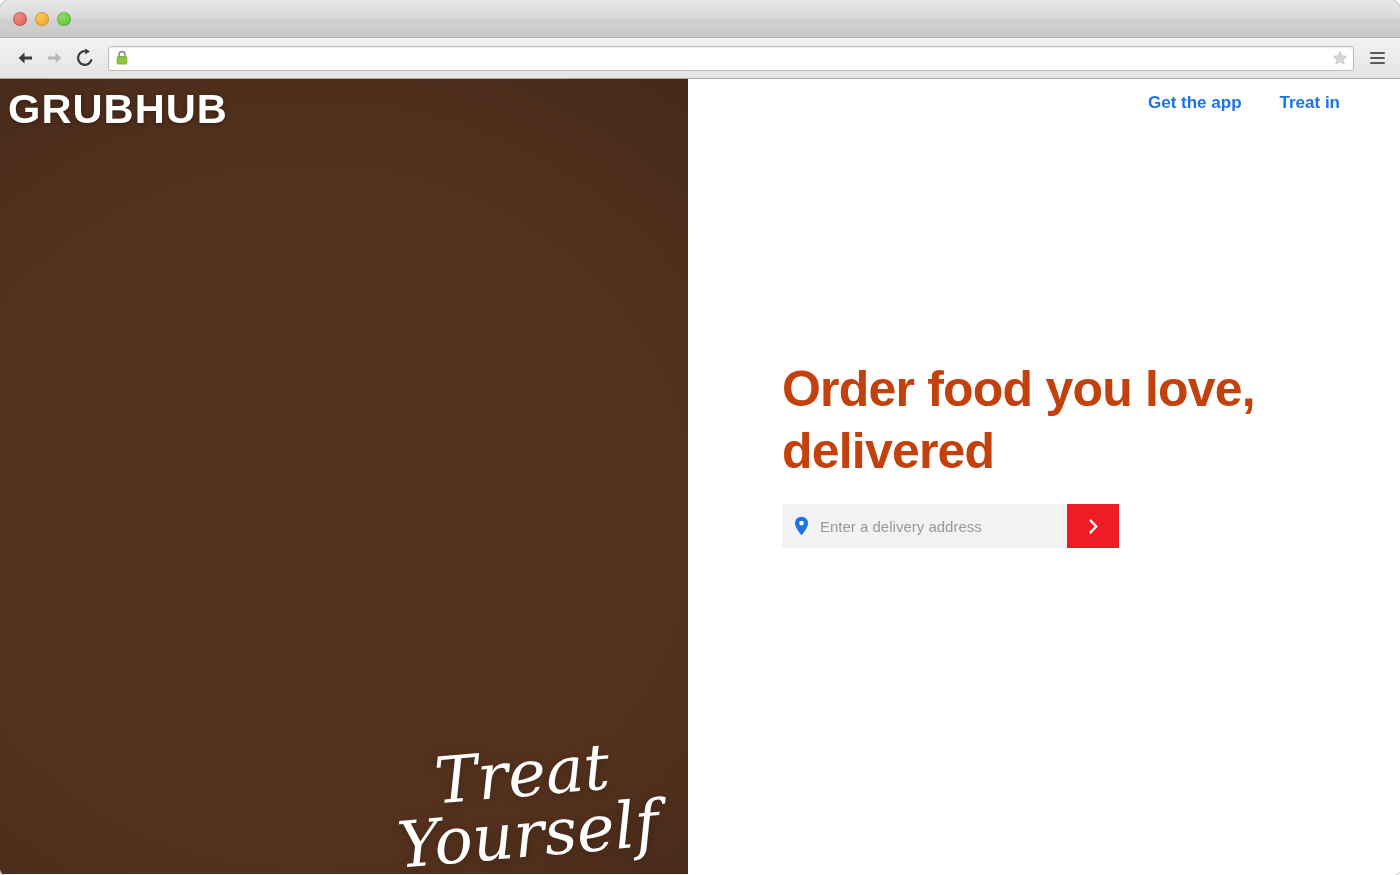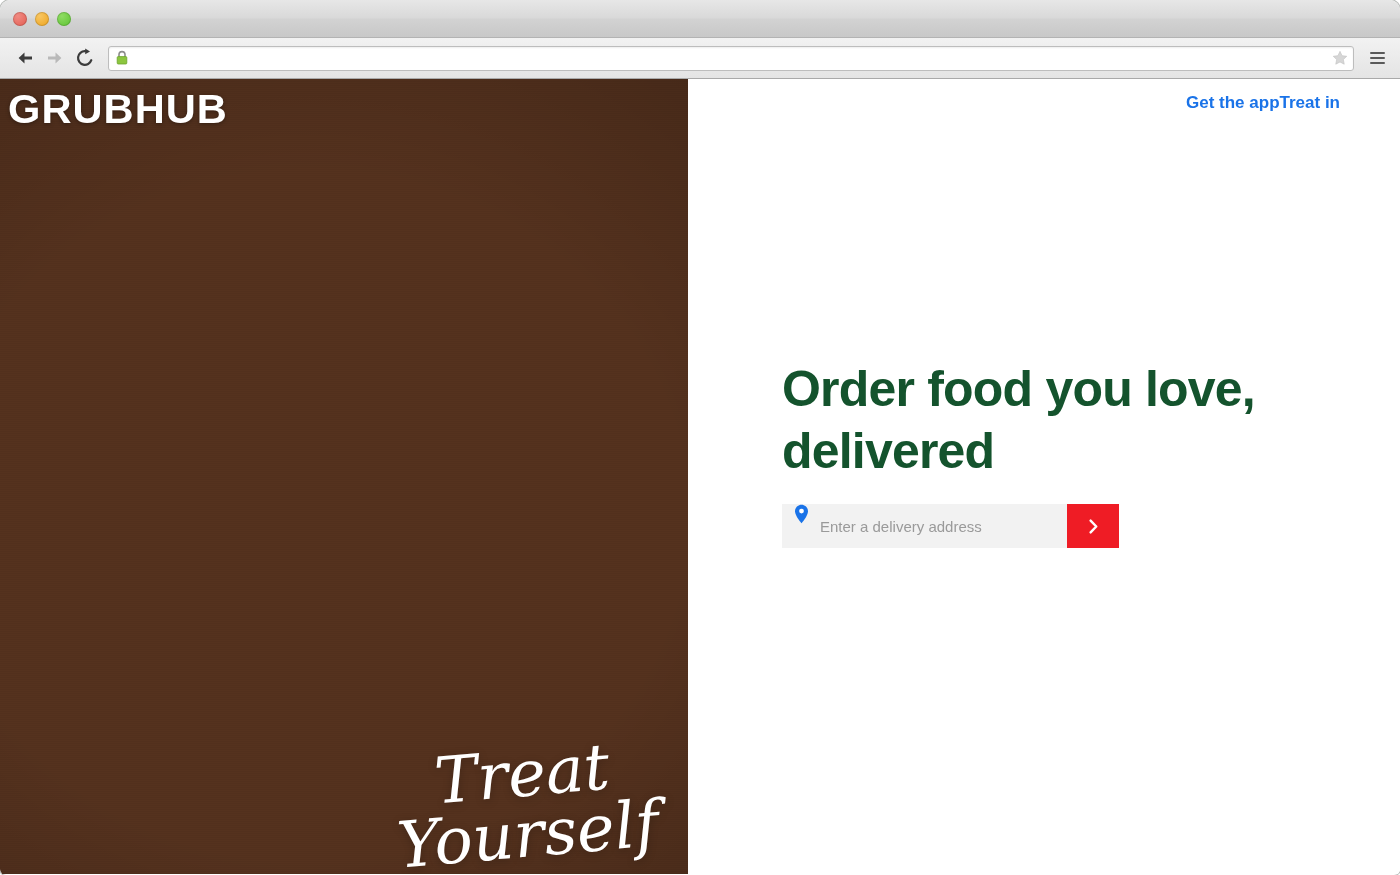--- a/index.html
+++ b/index.html
@@ -215,57 +215,58 @@
     position: relative;
     flex: 1;
     height: 795px;
     background: #ffffff;
   }
   .site-nav {
     position: absolute;
     top: 14px; right: 60px;
     display: flex;
     align-items: center;
+    gap: 38px;
   }
   .nav-link {
     font-size: 17px;
     font-weight: 700;
     color: #1a73e8;
     text-decoration: none;
     cursor: pointer;
     white-space: nowrap;
   }
 
   .hero-copy {
     position: absolute;
     left: 94px;
     top: 280px;
     width: 540px;
   }
   .headline {
     font-size: 50px;
     line-height: 1.23;
     font-weight: 700;
-    color: #14532d;
+    color: #c2410c;
     letter-spacing: -0.8px;
     white-space: pre-line;
   }
 
   .address-form {
     margin-top: 22px;
     display: flex;
     align-items: stretch;
     width: 337px;
     height: 44px;
   }
   .address-field {
     flex: 1;
     background: #f2f2f2;
     display: flex;
-    align-items: flex-start;
+    align-items: center;
     padding-left: 12px;
     border: none;
   }
   .pin-icon { width: 15px; height: 20px; flex: 0 0 auto; display: block; }
   .address-input {
     flex: 1;
     border: none;
     outline: none;
     background: transparent;
     font-family: "Liberation Sans", sans-serif;

